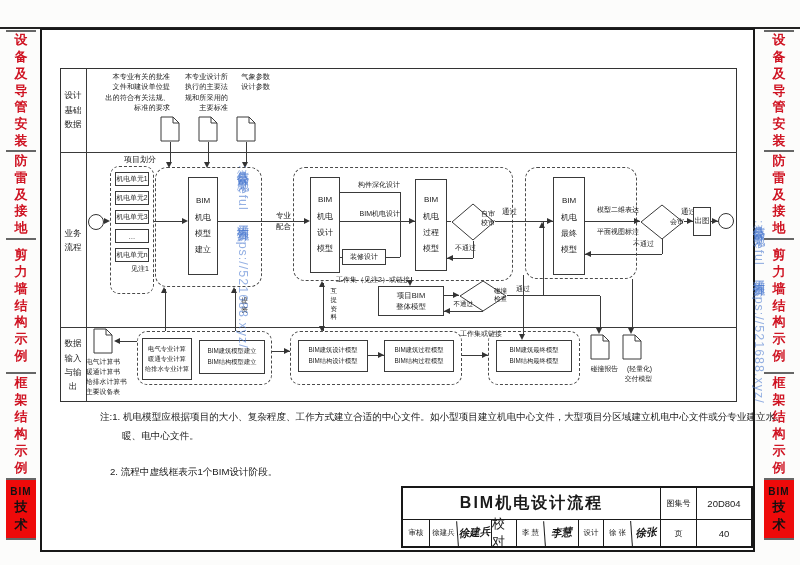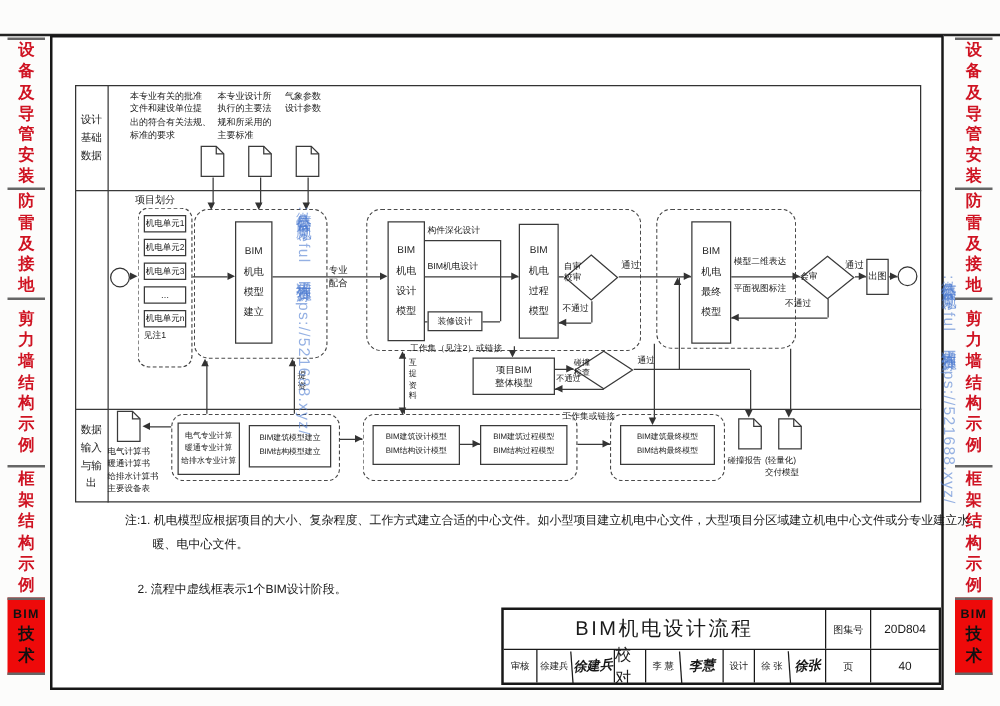--- a/index.html
+++ b/index.html
@@ -1,19 +1,19 @@
 <!DOCTYPE html>
 <html><head>
 <meta charset="utf-8">
 <style>
   *{margin:0;padding:0;box-sizing:border-box}
   html,body{width:800px;height:565px}
   body{position:relative;background:#fcfcfb;font-family:"Liberation Sans",sans-serif;color:#1a1a1a;overflow:hidden}
   .abs{position:absolute}
-  .lbl{position:absolute;white-space:pre-line;text-align:left;line-height:1.45;color:#1a1a1a}
+  .lbl{position:absolute;white-space:pre-line;text-align:right;line-height:1.45;color:#1a1a1a}
   .box{position:absolute;border:1px solid #3a3a3a;background:#fff;display:flex;align-items:center;justify-content:center;text-align:center;white-space:pre-line;color:#1a1a1a}
   .tallbox{line-height:2.05;font-size:8px}
   .dash{position:absolute;border:1px dashed #4a4a4a;border-radius:10px}
   .hl{position:absolute;height:1px;background:#3a3a3a}
   .vl{position:absolute;width:1px;background:#3a3a3a}
   .ah{position:absolute;width:0;height:0;border-style:solid}
   .ah-r{border-width:3.5px 0 3.5px 6px;border-color:transparent transparent transparent #333}
   .ah-l{border-width:3.5px 6px 3.5px 0;border-color:transparent #333 transparent transparent}
   .ah-d{border-width:6px 3.5px 0 3.5px;border-color:#333 transparent transparent transparent}
   .ah-u{border-width:0 3.5px 6px 3.5px;border-color:transparent transparent #333 transparent}
@@ -104,20 +104,22 @@
 
   <div class="abs" style="left:40px;top:28px;width:715px;height:524px;border:2px solid #181818;background:#fff"></div>
 
   <div class="abs" style="left:60px;top:68px;width:677px;height:334px;border:1px solid #333;background:#fff"></div>
   <div class="vl" style="left:86px;top:68px;height:334px"></div>
   <div class="hl" style="left:60px;top:152px;width:677px"></div>
   <div class="hl" style="left:60px;top:327px;width:677px"></div>
   <div class="lanelbl" style="top:68px;height:84px">设计
 基础
 数据</div>
+  <div class="lanelbl" style="top:153px;height:174px">业务
+流程</div>
   <div class="lanelbl" style="top:328px;height:74px">数据
 输入
 与输
 出</div>
 
   <div class="lbl" style="left:104px;top:72px;width:66px;font-size:7.2px">本专业有关的批准
 文件和建设单位提
 出的符合有关法规、
 标准的要求</div>
   <div class="lbl" style="left:174px;top:72px;width:54px;font-size:7.2px">本专业设计所
@@ -339,21 +341,21 @@
     </div>
   <div class="lbl" style="left:612px;top:364px;width:40px;font-size:6.8px">(轻量化)
 交付模型</div>
 
   <div class="lbl" style="left:100px;top:410px;width:640px;font-size:9.6px;text-align:left;white-space:nowrap">注:1. 机电模型应根据项目的大小、复杂程度、工作方式建立合适的中心文件。如小型项目建立机电中心文件，大型项目分区域建立机电中心文件或分专业建立水、</div>
   <div class="lbl" style="left:122px;top:429px;width:400px;font-size:9.6px;text-align:left">暖、电中心文件。</div>
   <div class="lbl" style="left:110px;top:465px;width:400px;font-size:9.6px;text-align:left">2. 流程中虚线框表示1个BIM设计阶段。</div>
 
   <div class="abs" style="left:401px;top:486px;width:352px;height:62px;border:2px solid #181818;background:#fff">
     <div style="display:flex;height:32px;border-bottom:1px solid #1a1a1a">
-      <div class="tbcell" style="width:257px;border-left:none;font-size:16px;font-weight:normal;letter-spacing:2px">BIM机电设计流程</div>
+      <div class="tbcell" style="width:257px;border-left:none;font-size:16px;font-weight:bold;letter-spacing:2px">BIM机电设计流程</div>
       <div class="tbcell" style="width:36px;font-size:8px">图集号</div>
       <div class="tbcell" style="flex:1;font-size:9.5px">20D804</div>
     </div>
     <div style="display:flex;height:26px">
       <div class="tbcell" style="width:26px;border-left:none;font-size:7.5px">审核</div>
       <div class="tbcell" style="width:28px;font-size:7.5px">徐建兵</div>
       <div class="tbcell sig" style="width:34px">徐建兵</div>
       <div class="tbcell" style="width:25px;font-size:13px">校对</div>
       <div class="tbcell" style="width:28px;font-size:7.5px">李 慧</div>
       <div class="tbcell sig" style="width:34px">李慧</div>

